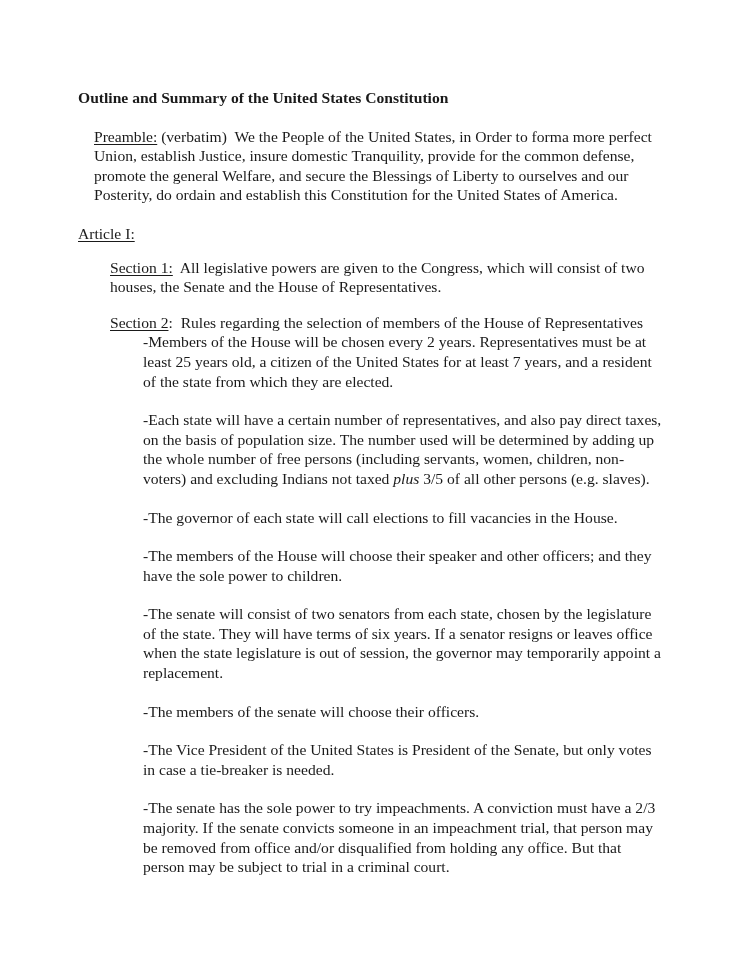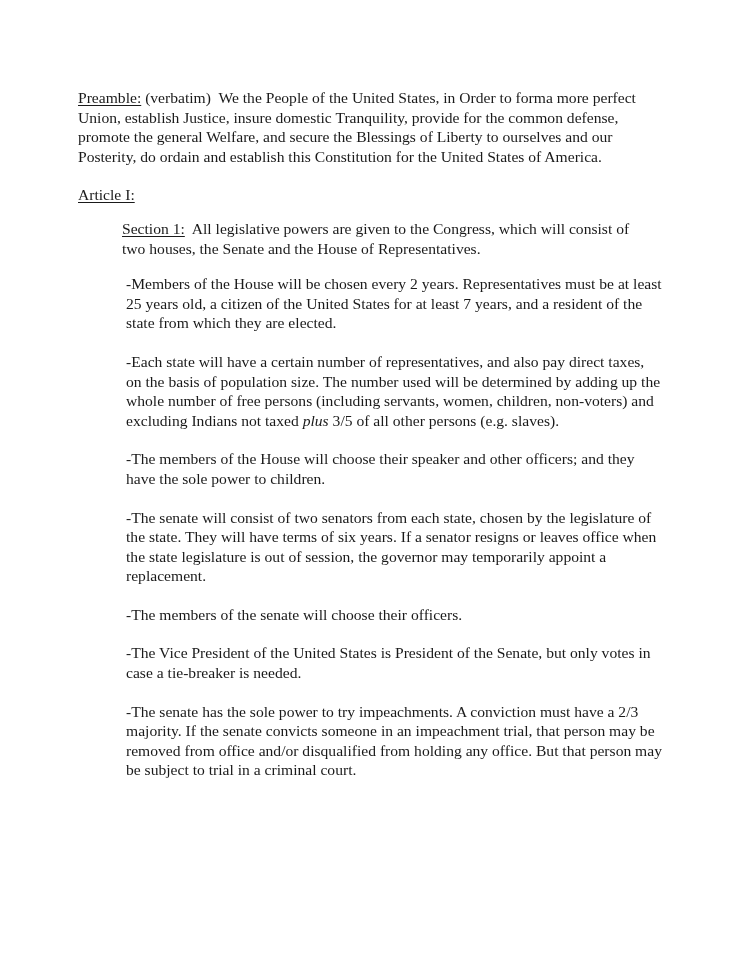--- a/index.html
+++ b/index.html
@@ -21,66 +21,69 @@
     position: absolute;
     left: 78px;
     top: 88px;
     width: 584px;
   }
   .title {
     font-weight: bold;
     margin: 0 0 19px 0;
   }
   .para {
-    margin: 0 0 19px 0;
+    margin: 0 0 19px 16px;
   }
   .u {
     text-decoration: underline;
     text-decoration-thickness: 1px;
     text-underline-offset: 2px;
   }
   .article-head {
     margin: 0 0 14px 0;
   }
   .section {
     margin-left: 32px;
     margin-bottom: 16px;
   }
   .section-head {
-    margin: 12px;
+    margin: 0;
   }
   .bullets {
-    margin-left: 16px;
+    margin-left: 33px;
   }
   .bullet {
     margin: 0 0 19px 0;
   }
   .bullets.spaced {
     margin-top: 19px;
   }
   em { font-style: italic; text-align: right; }
 </style>
 </head>
 <body>
 
 <div class="page">
 
+  <div class="title">Outline and Summary of the United States Constitution</div>
 
   <div class="para"><span class="u">Preamble:</span><span style="white-space:pre-wrap"> (verbatim)  </span><span>We the People of the United States, in Order to forma more perfect Union, establish Justice, insure domestic Tranquility, provide for the common defense, promote the general Welfare, and secure the Blessings of Liberty to ourselves and our Posterity, do ordain and establish this Constitution for the United States of America.</span></div>
 
   <div class="article-head"><span class="u">Article I:</span></div>
 
   <div class="section">
     <div class="section-head"><span class="u">Section 1:</span><span style="white-space:pre-wrap">  All legislative powers are given to the Congress, which will consist of two houses, the Senate and the House of Representatives.</span></div>
   </div>
 
   <div class="section" style="margin-bottom:12px;">
+    <div class="section-head"><span class="u">Section 2</span><span>:</span><span style="white-space:pre-wrap">  Rules regarding the selection of members of the House of Representatives</span></div>
     <div class="bullets">
       <div class="bullet">-Members of the House will be chosen every 2 years.  Representatives must be at least 25 years old, a citizen of the United States for at least 7 years, and a resident of the state from which they are elected.</div>
       <div class="bullet"><span>-Each state will have a certain number of representatives, and also pay direct taxes, on the basis of population size.  The number used will be determined by adding up the whole number of free persons (including servants, women, children, non-voters) and excluding Indians not taxed </span><em>plus</em><span> 3/5 of all other persons (e.g. slaves).</span></div>
+      <div class="bullet">-The governor of each state will call elections to fill vacancies in the House.</div>
       <div class="bullet">-The members of the House will choose their speaker and other officers; and they have the sole power to children.</div>
     </div>
   </div>
 
   <div class="section">
     <div class="bullets spaced">
       <div class="bullet">-The senate will consist of two senators from each state, chosen by the legislature of the state.  They will have terms of six years.  If a senator resigns or leaves office when the state legislature is out of session, the governor may temporarily appoint a replacement.</div>
       <div class="bullet">-The members of the senate will choose their officers.</div>
       <div class="bullet">-The Vice President of the United States is President of the Senate, but only votes in case a tie-breaker is needed.</div>
       <div class="bullet">-The senate has the sole power to try impeachments.  A conviction must have a 2/3 majority.  If the senate convicts someone in an impeachment trial, that person may be removed from office and/or disqualified from holding any office.  But that person may be subject to trial in a criminal court.</div>

